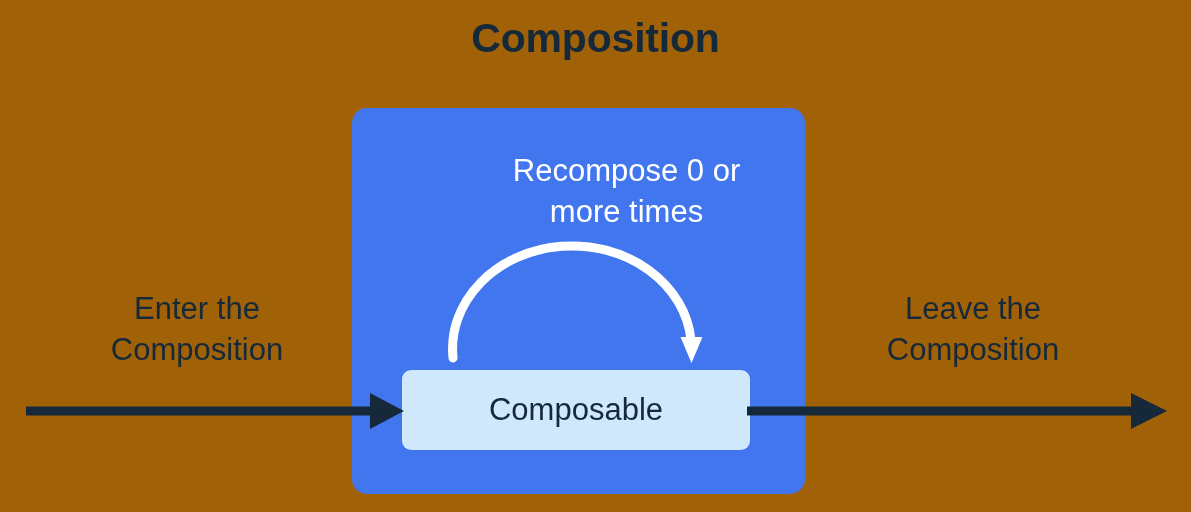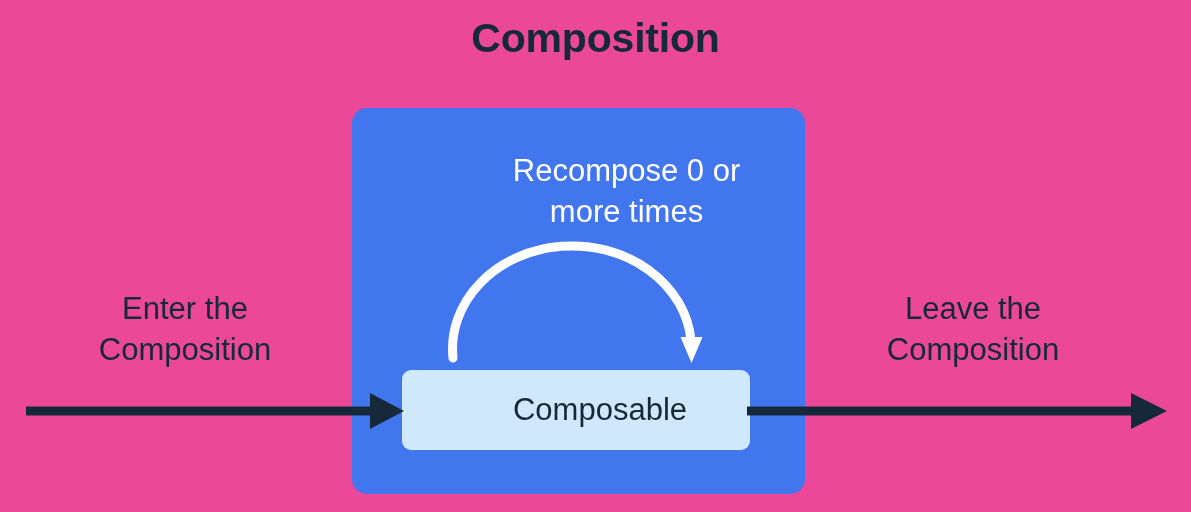--- a/index.html
+++ b/index.html
@@ -10,21 +10,21 @@
     width: 1191px;
     height: 512px;
     background: #ffffff;
     font-family: "Liberation Sans", sans-serif;
     overflow: hidden;
   }
   #diagram-root {
     position: relative;
     width: 1191px;
     height: 512px;
-    background: #ec4899;
+    background: #a16207;
   }
 
   
   #page-title {
     position: absolute;
     left: 0;
     top: 18px;
     width: 1191px;
     text-align: center;
     font-size: 41px;
@@ -82,34 +82,33 @@
     position: absolute;
     left: 0;
     top: 0;
     width: 348px;
     height: 80px;
     display: flex;
     align-items: center;
     justify-content: center;
     font-size: 31px;
     color: #16293a;
-    margin-left: 24px;
   }
 
   
   .flow-label {
     position: absolute;
     text-align: center;
     font-size: 31px;
     line-height: 41px;
     color: #16293a;
     white-space: pre-line;
   }
   #enter-label {
-    left: 30px;
+    left: 42px;
     top: 288px;
     width: 310px;
   }
   #leave-label {
     left: 818px;
     top: 288px;
     width: 310px;
     text-align: center;
   }
 

